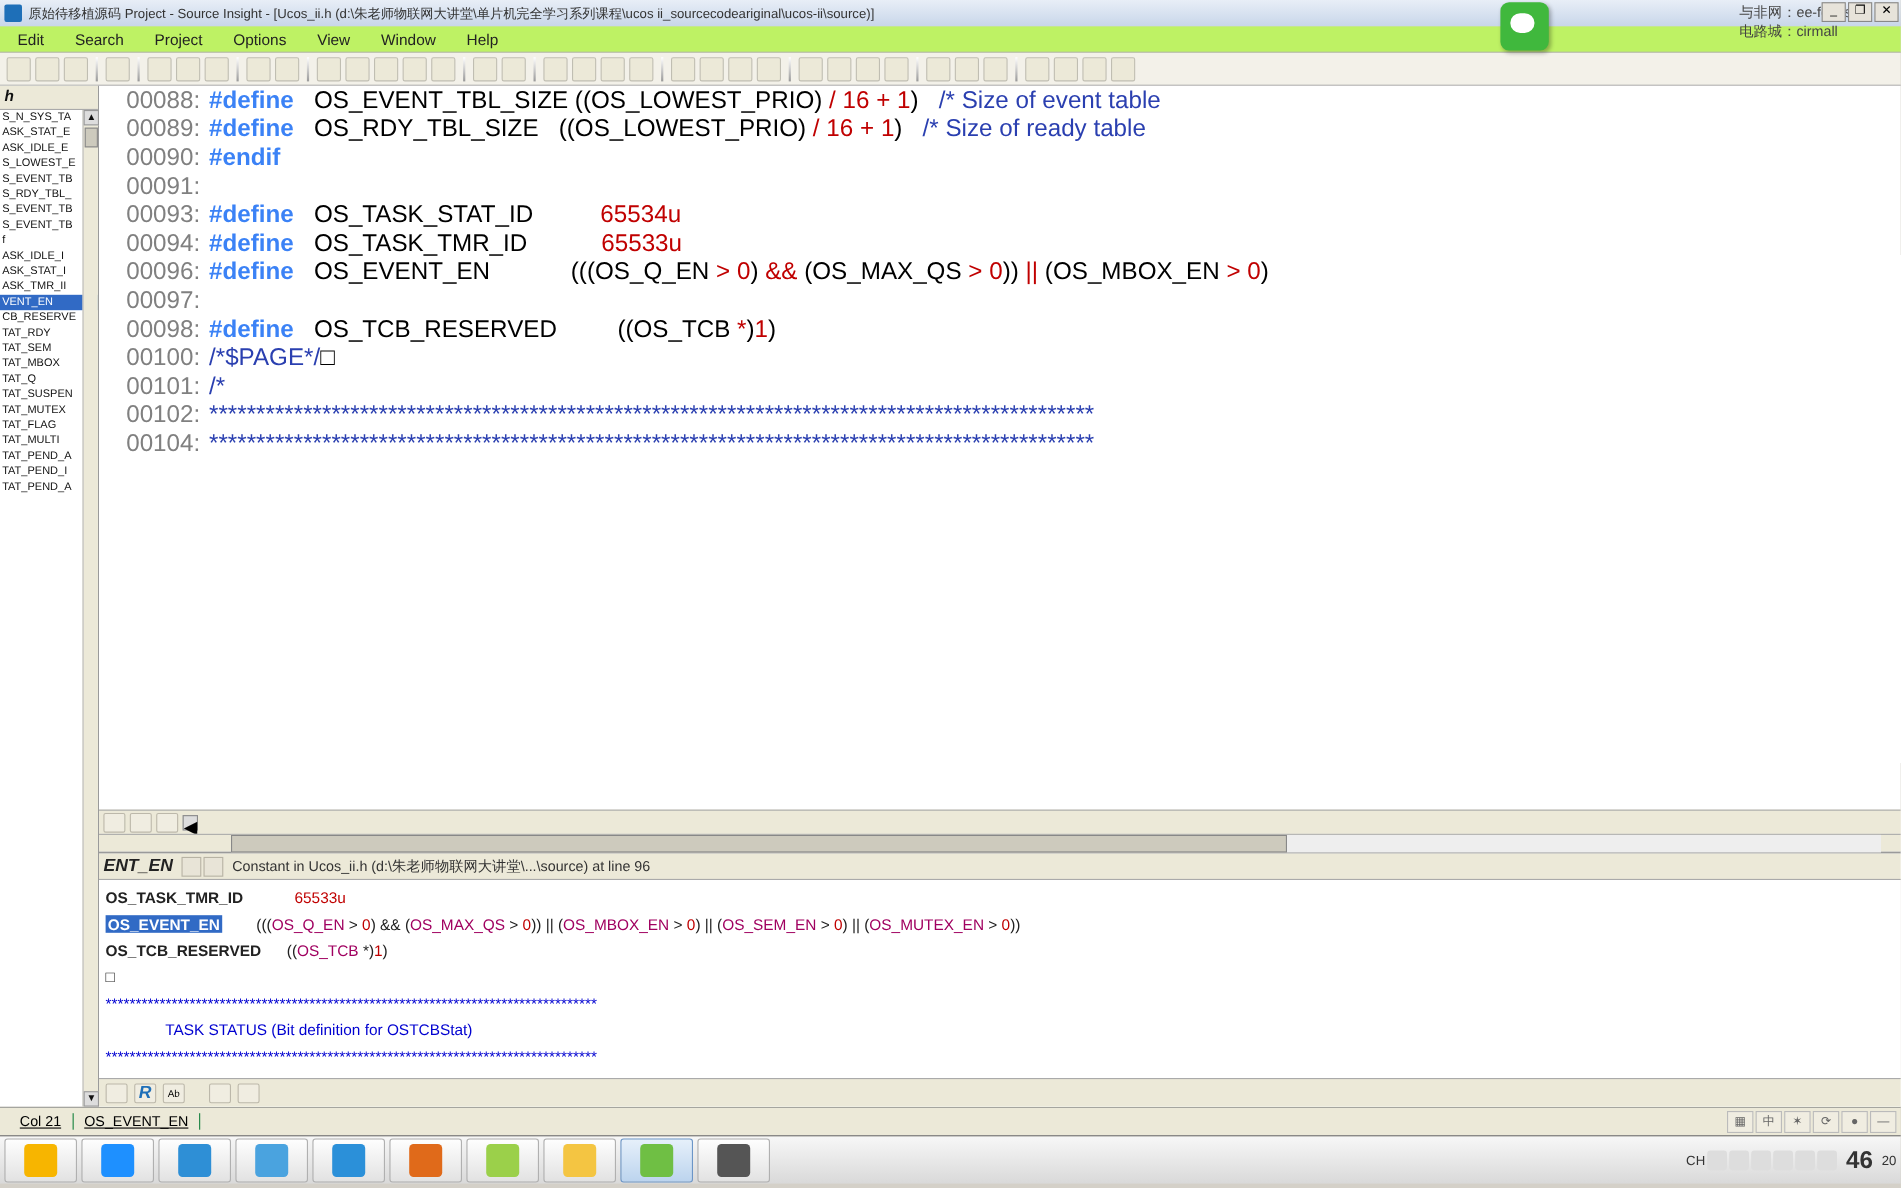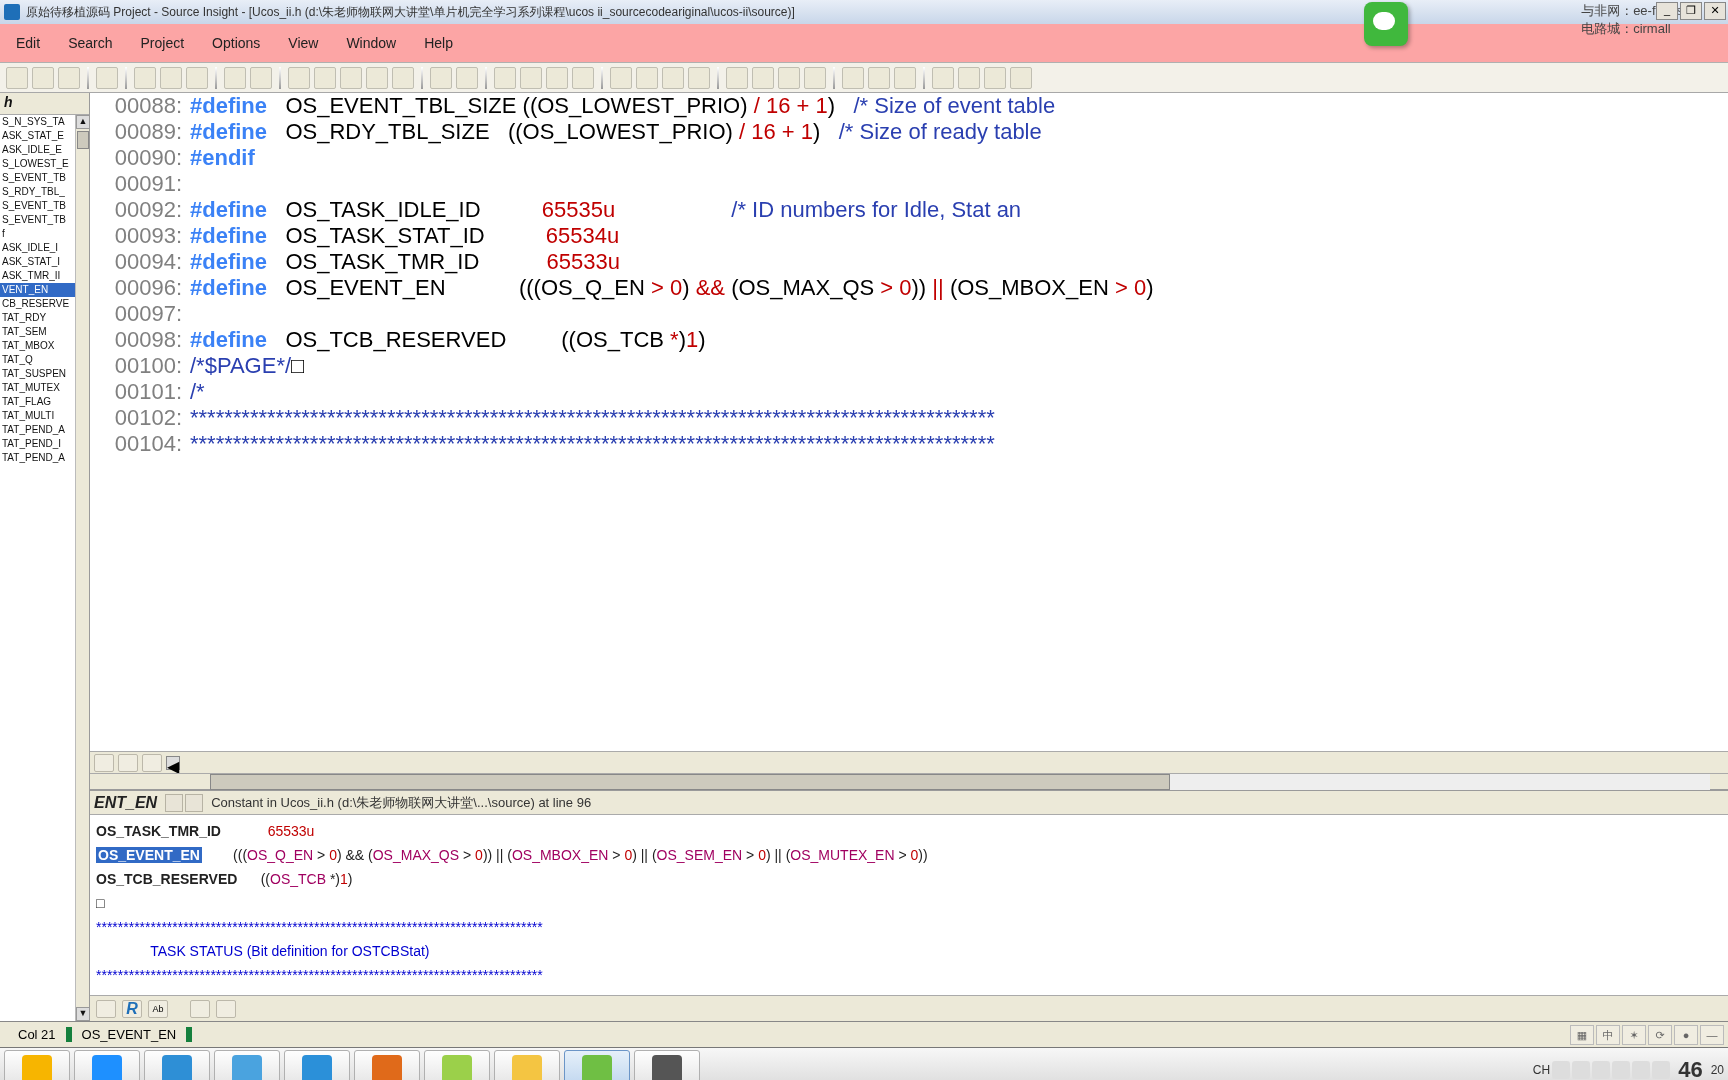--- a/index.html
+++ b/index.html
@@ -7,21 +7,21 @@
 
 .titlebar{height:24px;background:linear-gradient(#e8eef7,#c8d6e9);display:flex;align-items:center;font-size:12px;color:#333;padding:0 4px;}
 .titlebar .ico{width:16px;height:16px;background:#1e6fb8;border-radius:2px;margin-right:6px;}
 .titlebar .spacer{flex:1;}
 .wechat-pop{position:absolute;right:320px;top:2px;width:44px;height:44px;background:#40b83d;border-radius:8px;box-shadow:2px 2px 4px rgba(0,0,0,.3);}
 .wechat-pop::after{content:"";position:absolute;left:9px;top:10px;width:22px;height:18px;background:#fff;border-radius:9px;}
 .badge-box{position:absolute;right:45px;top:2px;font-size:13px;color:#444;line-height:18px;}
 .winbtns{position:absolute;right:2px;top:2px;display:flex;}
 .winbtns div{width:22px;height:18px;margin-left:2px;background:#e7e3da;border:1px solid #888;font-size:11px;text-align:center;line-height:15px;}
 
-.menubar{height:39px;background:#fca5a5;border-bottom:1px solid #b0b0b0;display:flex;align-items:center;padding:0 2px;font-size:14px;}
+.menubar{height:24px;background:#bef264;border-bottom:1px solid #b0b0b0;display:flex;align-items:center;padding:0 2px;font-size:14px;}
 .menubar span{padding:3px 14px;color:#222;}
 
 .toolbar{height:30px;background:#f3f1e9;border-bottom:1px solid #a8a8a8;display:flex;align-items:center;padding:0 4px;}
 .tbtn{width:22px;height:22px;margin:0 2px;background:#ece9d8;border:1px solid #c0beb2;border-radius:2px;}
 .tsep{width:2px;height:22px;background:linear-gradient(#fff,#999);margin:0 5px;}
 
 .main{display:flex;height:calc(1080px - 24px - 28px - 30px - 26px - 44px);}
 .sidebar{width:90px;background:#fff;border-right:1px solid #9a9a9a;position:relative;font-size:10px;color:#111;}
 .sidebar-hdr{height:22px;background:#ece9d8;border-bottom:1px solid #aaa;font-style:italic;font-weight:bold;font-size:14px;padding:1px 4px;}
 .sidebar-list{overflow:hidden;}
@@ -55,21 +55,21 @@
 .reficons{display:flex;gap:2px;margin-right:8px;}
 .reficon{width:18px;height:18px;background:#e8e4d7;border:1px solid #b7b3a4;}
 .refbody{flex:1;padding:4px 6px;font-size:14px;line-height:24px;color:#222;overflow:hidden;white-space:pre;}
 .refbody .hl{background:#316ac5;color:#fff;padding:0 2px;font-weight:bold;}
 .refbody .id{color:#a00060;}
 .refbody .n{color:#c00000;}
 .refbody .c{color:#0000d0;}
 .reftb{height:26px;background:#ece9d8;border-top:1px solid #aaa;display:flex;align-items:center;padding:0 6px;gap:6px;}
 
 .statusbar{height:26px;background:#ece9d8;border-top:1px solid #888;display:flex;align-items:center;font-size:13px;padding:0 8px;}
-.statusbar .cell{padding:0 10px;border-right:6px solid #15803d;}
+.statusbar .cell{padding:0 10px;border-right:1px solid #15803d;text-decoration:underline;}
 .status-right{position:absolute;right:4px;display:flex;align-items:center;gap:2px;}
 .sind{width:24px;height:20px;border:1px solid #bbb;background:#f0ede1;font-size:11px;text-align:center;line-height:18px;color:#666;}
 
 .taskbar{height:44px;background:linear-gradient(#f7f7f7,#d9d9d9);border-top:1px solid #777;display:flex;align-items:center;padding:0 4px;}
 .taskbtn{width:66px;height:40px;margin-right:4px;border:1px solid #b0b0b0;border-radius:3px;background:linear-gradient(#fefefe,#e2e2e2);display:flex;align-items:center;justify-content:center;}
 .taskbtn.active{background:linear-gradient(#e6f0fa,#bcd4ee);border-color:#6b95c7;}
 .ticon{width:30px;height:30px;border-radius:4px;}
 .tray{margin-left:auto;display:flex;align-items:center;gap:2px;font-size:12px;color:#333;}
 .tray .ti{width:18px;height:18px;background:#ddd;border-radius:3px;}
 .clock{font-size:22px;font-weight:bold;margin:0 6px;}
@@ -187,21 +187,20 @@
       <div class="arr" style="position:absolute;bottom:0">▼</div>
     </div>
   </div>
 
   <div class="editor">
     <div class="gutter-and-code" id="code">
         <div class="row"><div class="lnum">00088:</div><div class="code"><span class="kw">#define</span><span>   </span><span class="ident">OS_EVENT_TBL_SIZE</span><span> </span><span class="paren">((</span><span class="ident">OS_LOWEST_PRIO</span><span class="paren">)</span><span> </span><span class="op">/</span><span> </span><span class="num">16</span><span> </span><span class="op">+</span><span> </span><span class="num">1</span><span class="paren">)</span><span>   </span><span class="cmt">/* Size of event table</span></div></div>
         <div class="row"><div class="lnum">00089:</div><div class="code"><span class="kw">#define</span><span>   </span><span class="ident">OS_RDY_TBL_SIZE</span><span>   </span><span class="paren">((</span><span class="ident">OS_LOWEST_PRIO</span><span class="paren">)</span><span> </span><span class="op">/</span><span> </span><span class="num">16</span><span> </span><span class="op">+</span><span> </span><span class="num">1</span><span class="paren">)</span><span>   </span><span class="cmt">/* Size of ready table</span></div></div>
         <div class="row"><div class="lnum">00090:</div><div class="code"><span class="kw">#endif</span></div></div>
         <div class="row"><div class="lnum">00091:</div><div class="code"></div></div>
-        <div class="row"><div class="lnum">00092:</div><div class="code"><span class="kw">#define</span><span>   </span><span class="ident">OS_TASK_IDLE_ID</span><span>          </span><span class="num">65535u</span><span>                   </span><span class="cmt">/* ID numbers for Idle, Stat an</span></div></div>
         <div class="row"><div class="lnum">00093:</div><div class="code"><span class="kw">#define</span><span>   </span><span class="ident">OS_TASK_STAT_ID</span><span>          </span><span class="num">65534u</span></div></div>
         <div class="row"><div class="lnum">00094:</div><div class="code"><span class="kw">#define</span><span>   </span><span class="ident">OS_TASK_TMR_ID</span><span>           </span><span class="num">65533u</span></div></div>
         <div class="row"><div class="lnum">00096:</div><div class="code"><span class="kw">#define</span><span>   </span><span class="ident">OS_EVENT_EN</span><span>            </span><span class="paren">(((</span><span class="ident">OS_Q_EN</span><span> </span><span class="op">&gt;</span><span> </span><span class="num">0</span><span class="paren">)</span><span> </span><span class="op">&amp;&amp;</span><span> </span><span class="paren">(</span><span class="ident">OS_MAX_QS</span><span> </span><span class="op">&gt;</span><span> </span><span class="num">0</span><span class="paren">))</span><span> </span><span class="op">||</span><span> </span><span class="paren">(</span><span class="ident">OS_MBOX_EN</span><span> </span><span class="op">&gt;</span><span> </span><span class="num">0</span><span class="paren">)</span></div></div>
         <div class="row"><div class="lnum">00097:</div><div class="code"></div></div>
         <div class="row"><div class="lnum">00098:</div><div class="code"><span class="kw">#define</span><span>   </span><span class="ident">OS_TCB_RESERVED</span><span>         </span><span class="paren">((</span><span class="ident">OS_TCB</span><span> </span><span class="op">*</span><span class="paren">)</span><span class="num">1</span><span class="paren">)</span></div></div>
         <div class="row"><div class="lnum">00100:</div><div class="code"><span class="cmt">/*$PAGE*/</span><span class="ident">□</span></div></div>
         <div class="row"><div class="lnum">00101:</div><div class="code"><span class="cmt">/*</span></div></div>
         <div class="row"><div class="lnum">00102:</div><div class="code"><span class="cmt">**********************************************************************************************</span></div></div>
         <div class="row"><div class="lnum">00104:</div><div class="code"><span class="cmt">**********************************************************************************************</span></div></div>
       </div>

